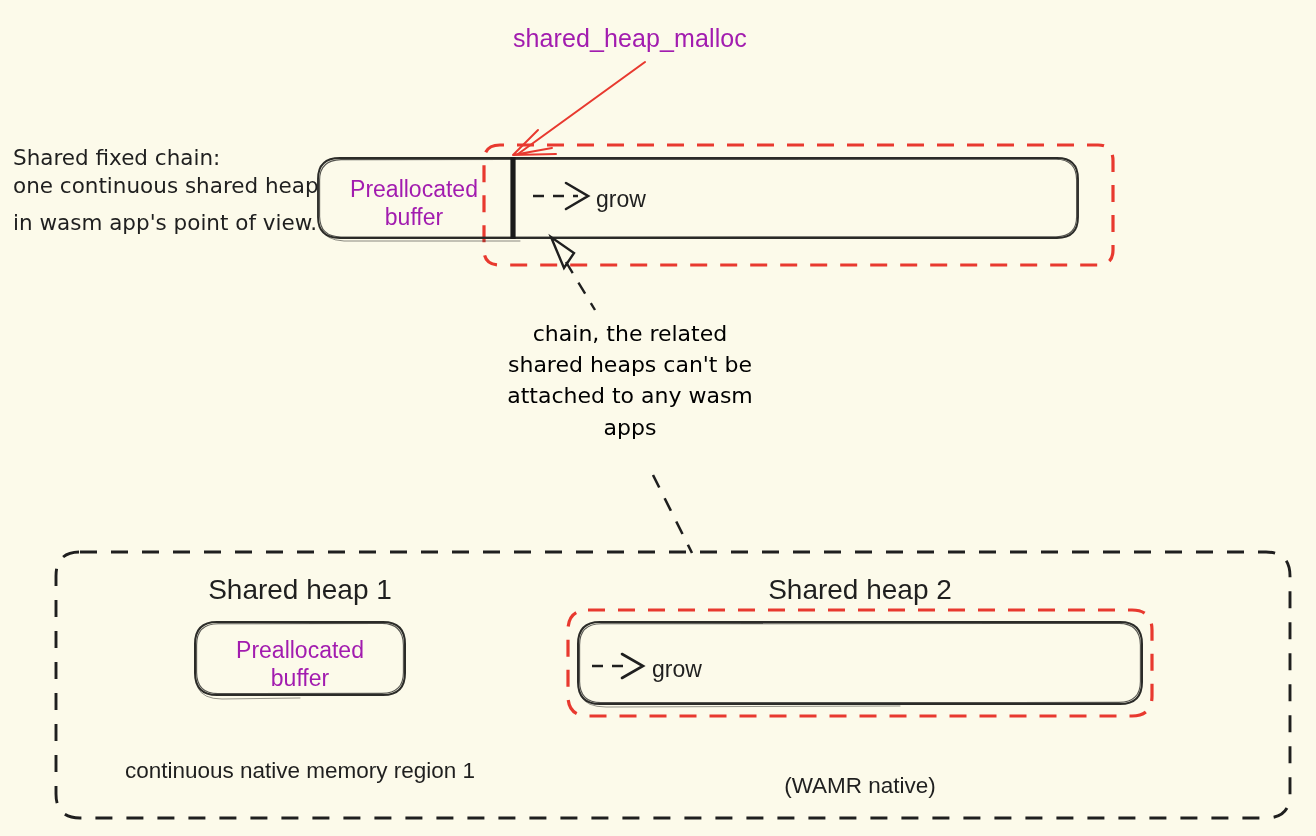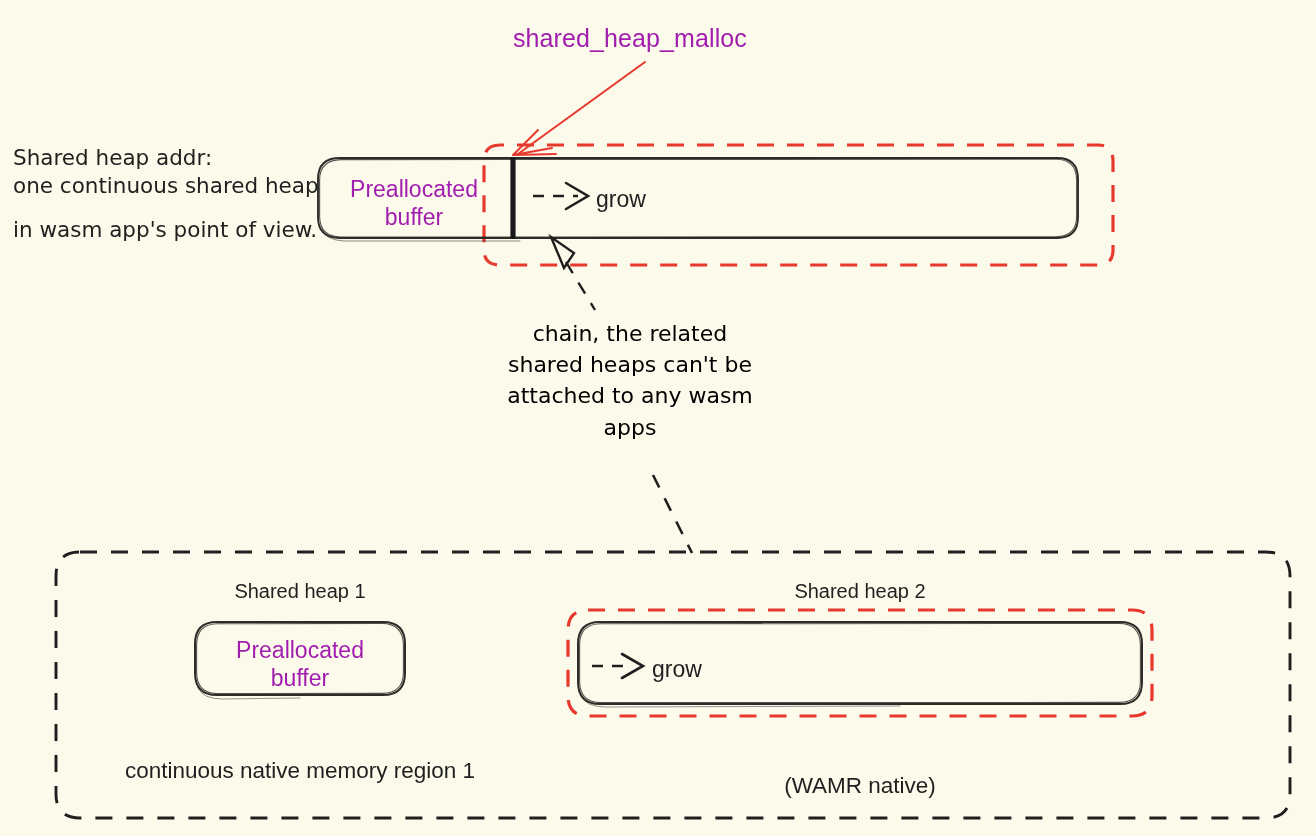--- a/index.html
+++ b/index.html
@@ -52,22 +52,21 @@
     font-size: 23px;
   }
   .lbl-grow {
     font-size: 23px;
   }
   .lbl-note {
     font-size: 22px;
     line-height: 1.42;
   }
   .lbl-heap {
-    font-size: 20px;
-    margin-top: 6px;
+    font-size: 28px;
   }
   .lbl-region {
     font-size: 22.5px;
     line-height: 1.30;
   }
 </style>
 </head>
 <body>
 
 <div id="canvas">
@@ -123,23 +122,23 @@
              Q 579.8 702.4 579.6 681.4 L 579.6 645 Q 579.6 624 601 623.8" fill="none" stroke="#2b2b28" stroke-width="1.1" opacity="0.8" stroke-linecap="round"></path>
     <path d="M 581 696 Q 586 707 606 707 L 900 706" fill="none" stroke="#2b2b28" stroke-width="1.0" opacity="0.5" stroke-linecap="round"></path>
 
     <line x1="592" y1="666" x2="632" y2="666" stroke="#1f1f1f" stroke-width="2.6" stroke-dasharray="11 9" stroke-linecap="butt"></line>
     <path d="M 622 654 L 643 666 L 622 678" fill="none" stroke="#1f1f1f" stroke-width="2.6" stroke-linecap="round" stroke-linejoin="miter"></path>
 
   </svg>
 
   <div class="txt t-sans lbl-malloc red" style="left:513px; top:22px;">shared_heap_malloc</div>
 
-  <div class="txt t-hand lbl-desc" style="left:13px; top:144px;">Shared heap addr:</div>
+  <div class="txt t-hand lbl-desc" style="left:13px; top:144px;">Shared fixed chain:</div>
   <div class="txt t-hand lbl-desc" style="left:13px; top:172px;">one continuous shared heap</div>
-  <div class="txt t-hand lbl-desc" style="left:13px; top:216px;">in wasm app's point of view.</div>
+  <div class="txt t-hand lbl-desc" style="left:13px; top:209px;">in wasm app's point of view.</div>
 
   <div class="txt t-sans lbl-prealloc red ctr" style="left:334px; top:174px; width:160px;">Preallocated</div>
   <div class="txt t-sans lbl-prealloc red ctr" style="left:334px; top:202px; width:160px;">buffer</div>
 
   <div class="txt t-sans lbl-grow" style="left:596px; top:184px;">grow</div>
 
   <div style="position:absolute; left:480px; top:318px; width:300px;">
     <div class="t-hand lbl-note ctr">chain, the related</div>
     <div class="t-hand lbl-note ctr">shared heaps can't be</div>
     <div class="t-hand lbl-note ctr">attached to any wasm</div>

